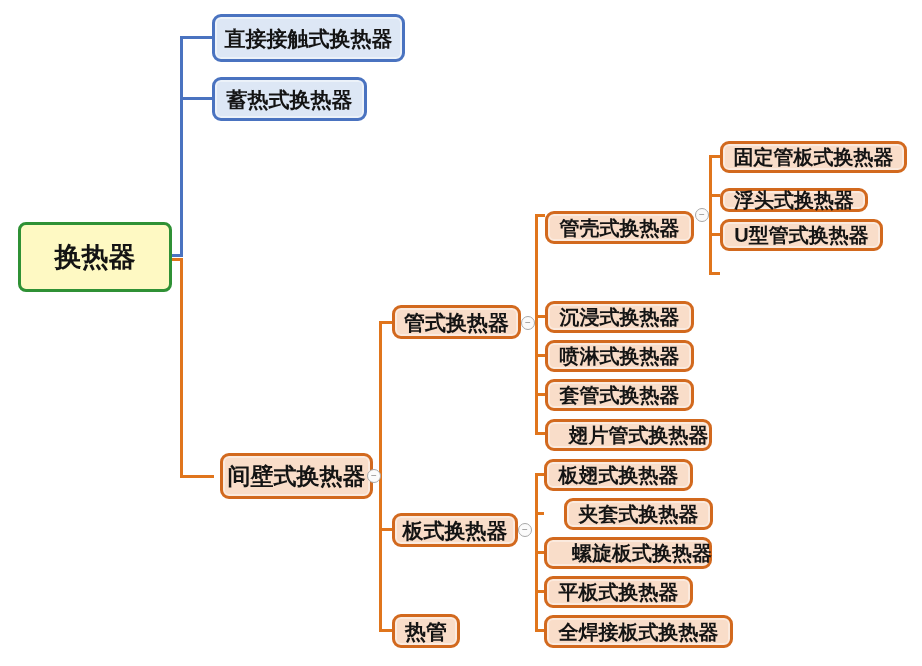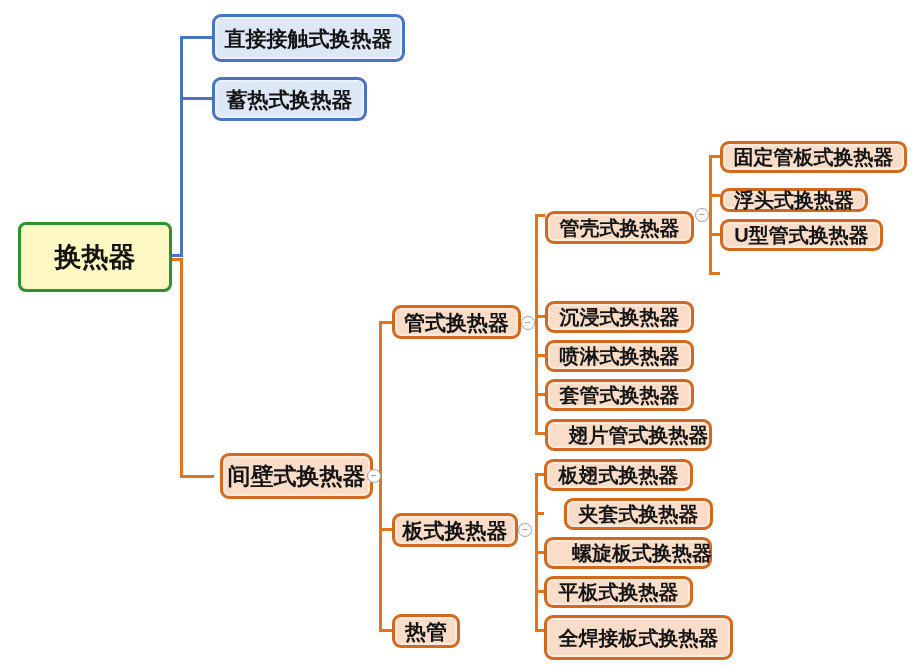--- a/index.html
+++ b/index.html
@@ -120,15 +120,15 @@
   <div class="node orange fs20" style="left:545px;top:419px;width:167px;height:32px;padding-left:20px;">翅片管式换热器</div>
 
   <div class="node orange fs20" style="left:720px;top:141px;width:187px;height:32px;">固定管板式换热器</div>
   <div class="node orange fs20" style="left:720px;top:188px;width:148px;height:24px;">浮头式换热器</div>
   <div class="node orange fs20" style="left:720px;top:219px;width:163px;height:32px;">U型管式换热器</div>
 
   <div class="node orange fs20" style="left:544px;top:459px;width:149px;height:32px;">板翅式换热器</div>
   <div class="node orange fs20" style="left:544px;top:498px;width:149px;height:32px;margin-left:20px;">夹套式换热器</div>
   <div class="node orange fs20" style="left:544px;top:537px;width:168px;height:32px;padding-left:28px;">螺旋板式换热器</div>
   <div class="node orange fs20" style="left:544px;top:576px;width:149px;height:32px;">平板式换热器</div>
-  <div class="node orange fs20" style="left:544px;top:615px;width:189px;height:45px;">全焊接板式换热器</div>
+  <div class="node orange fs20" style="left:544px;top:615px;width:189px;height:33px;">全焊接板式换热器</div>
 
 </div>
 
 </body></html>

